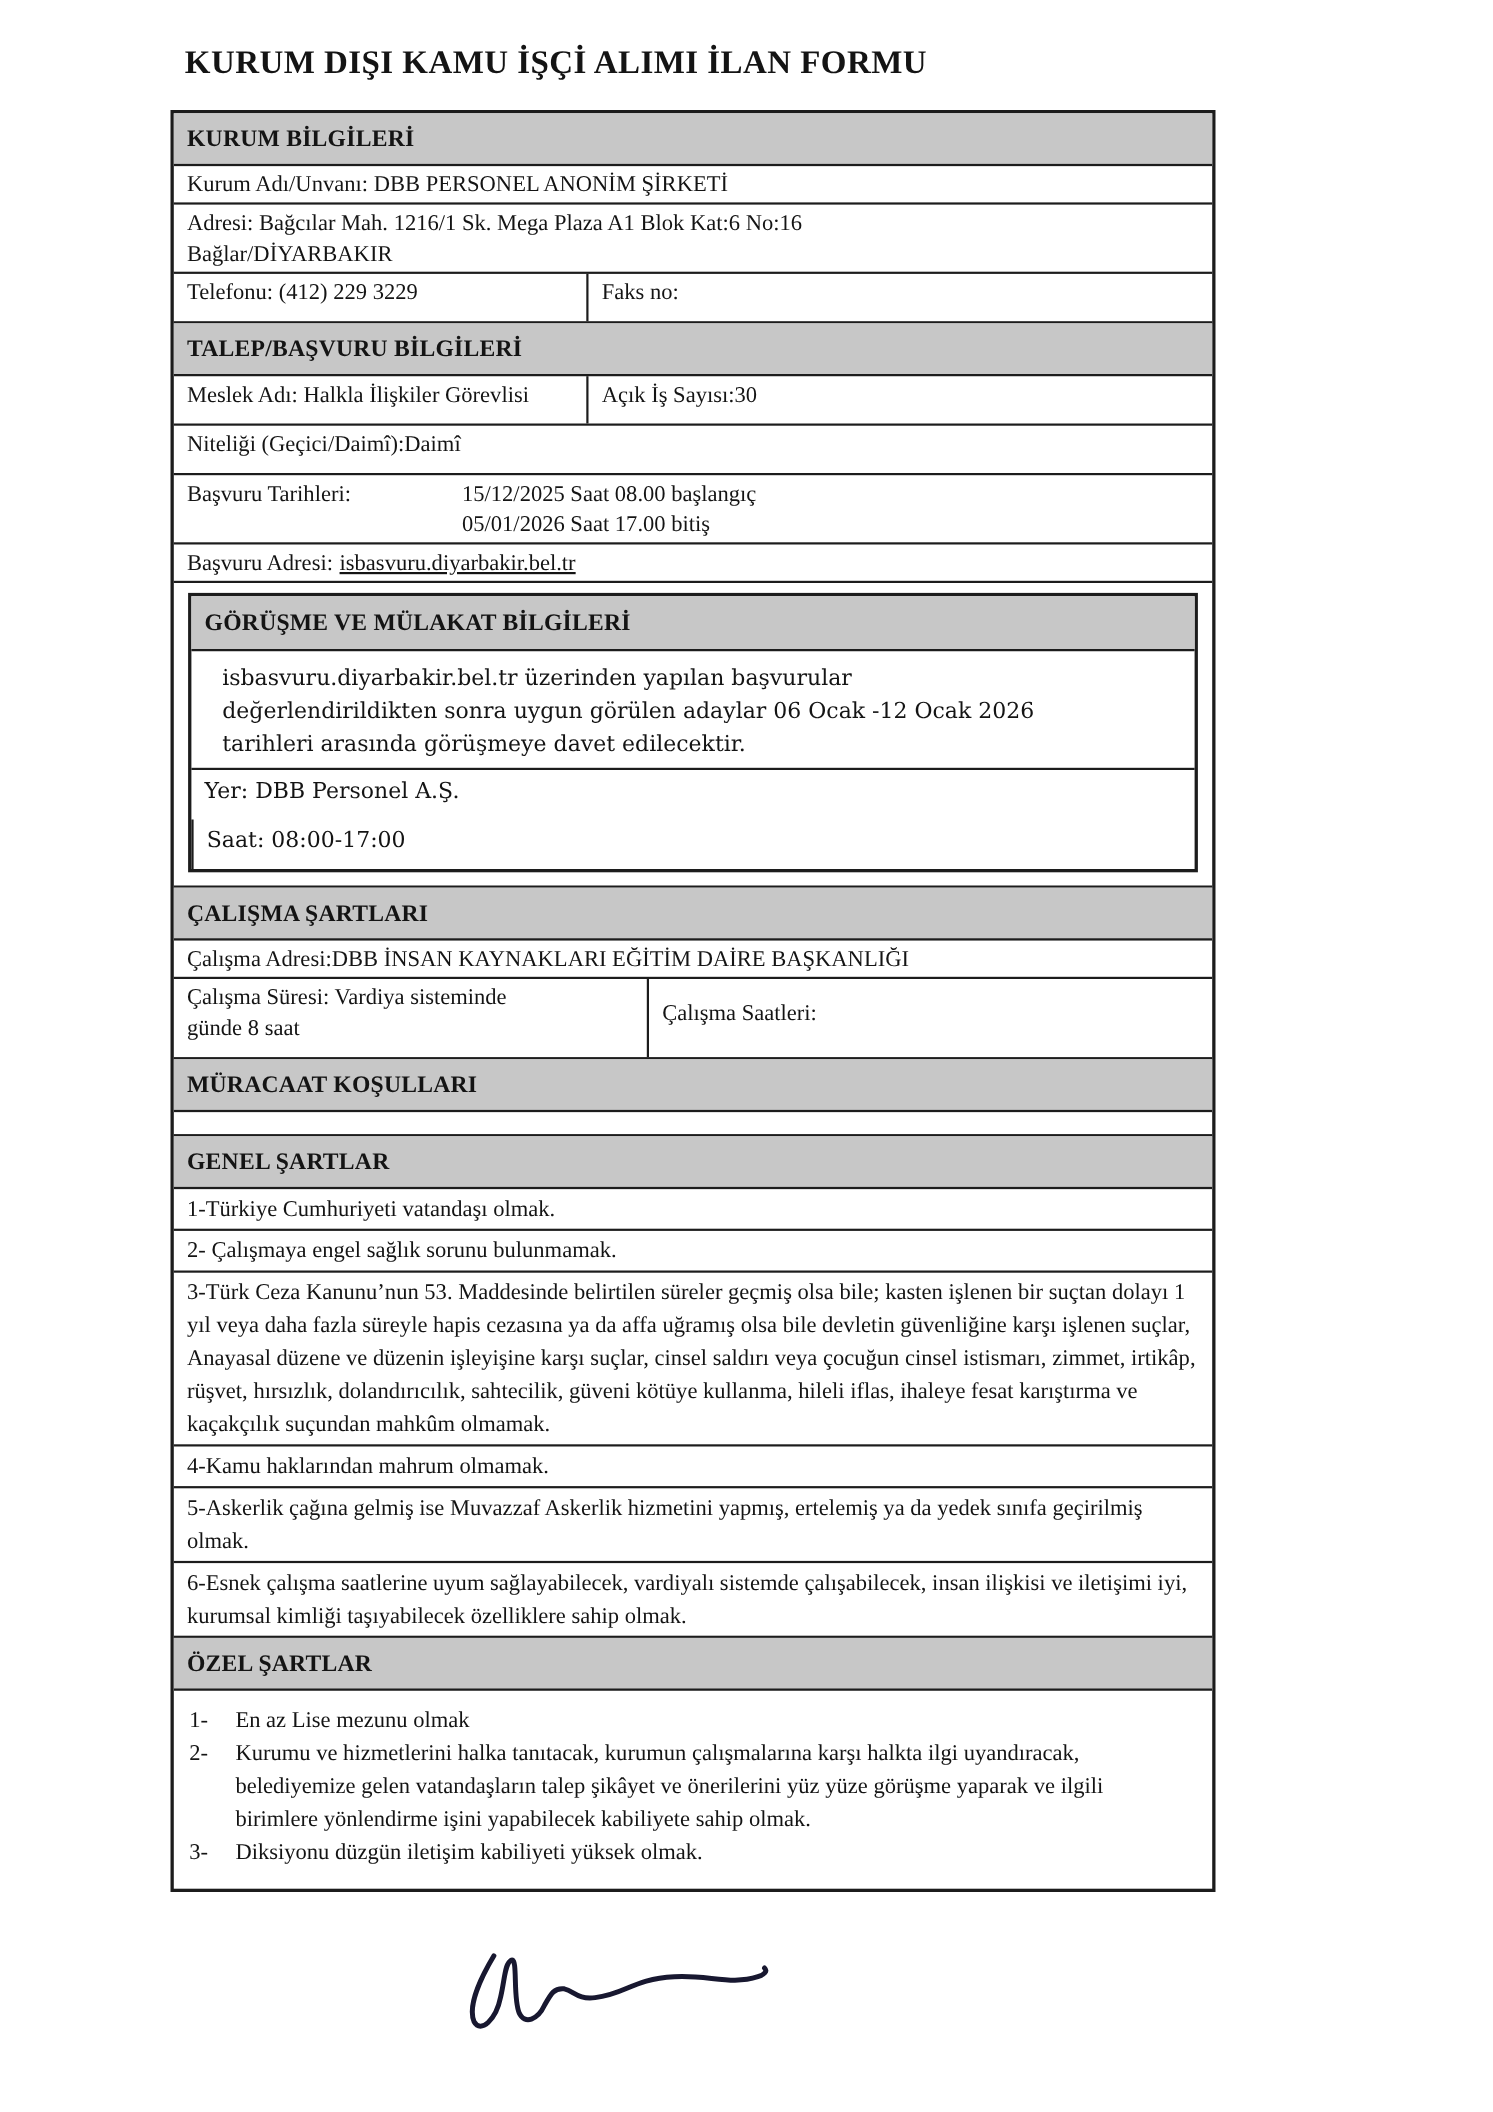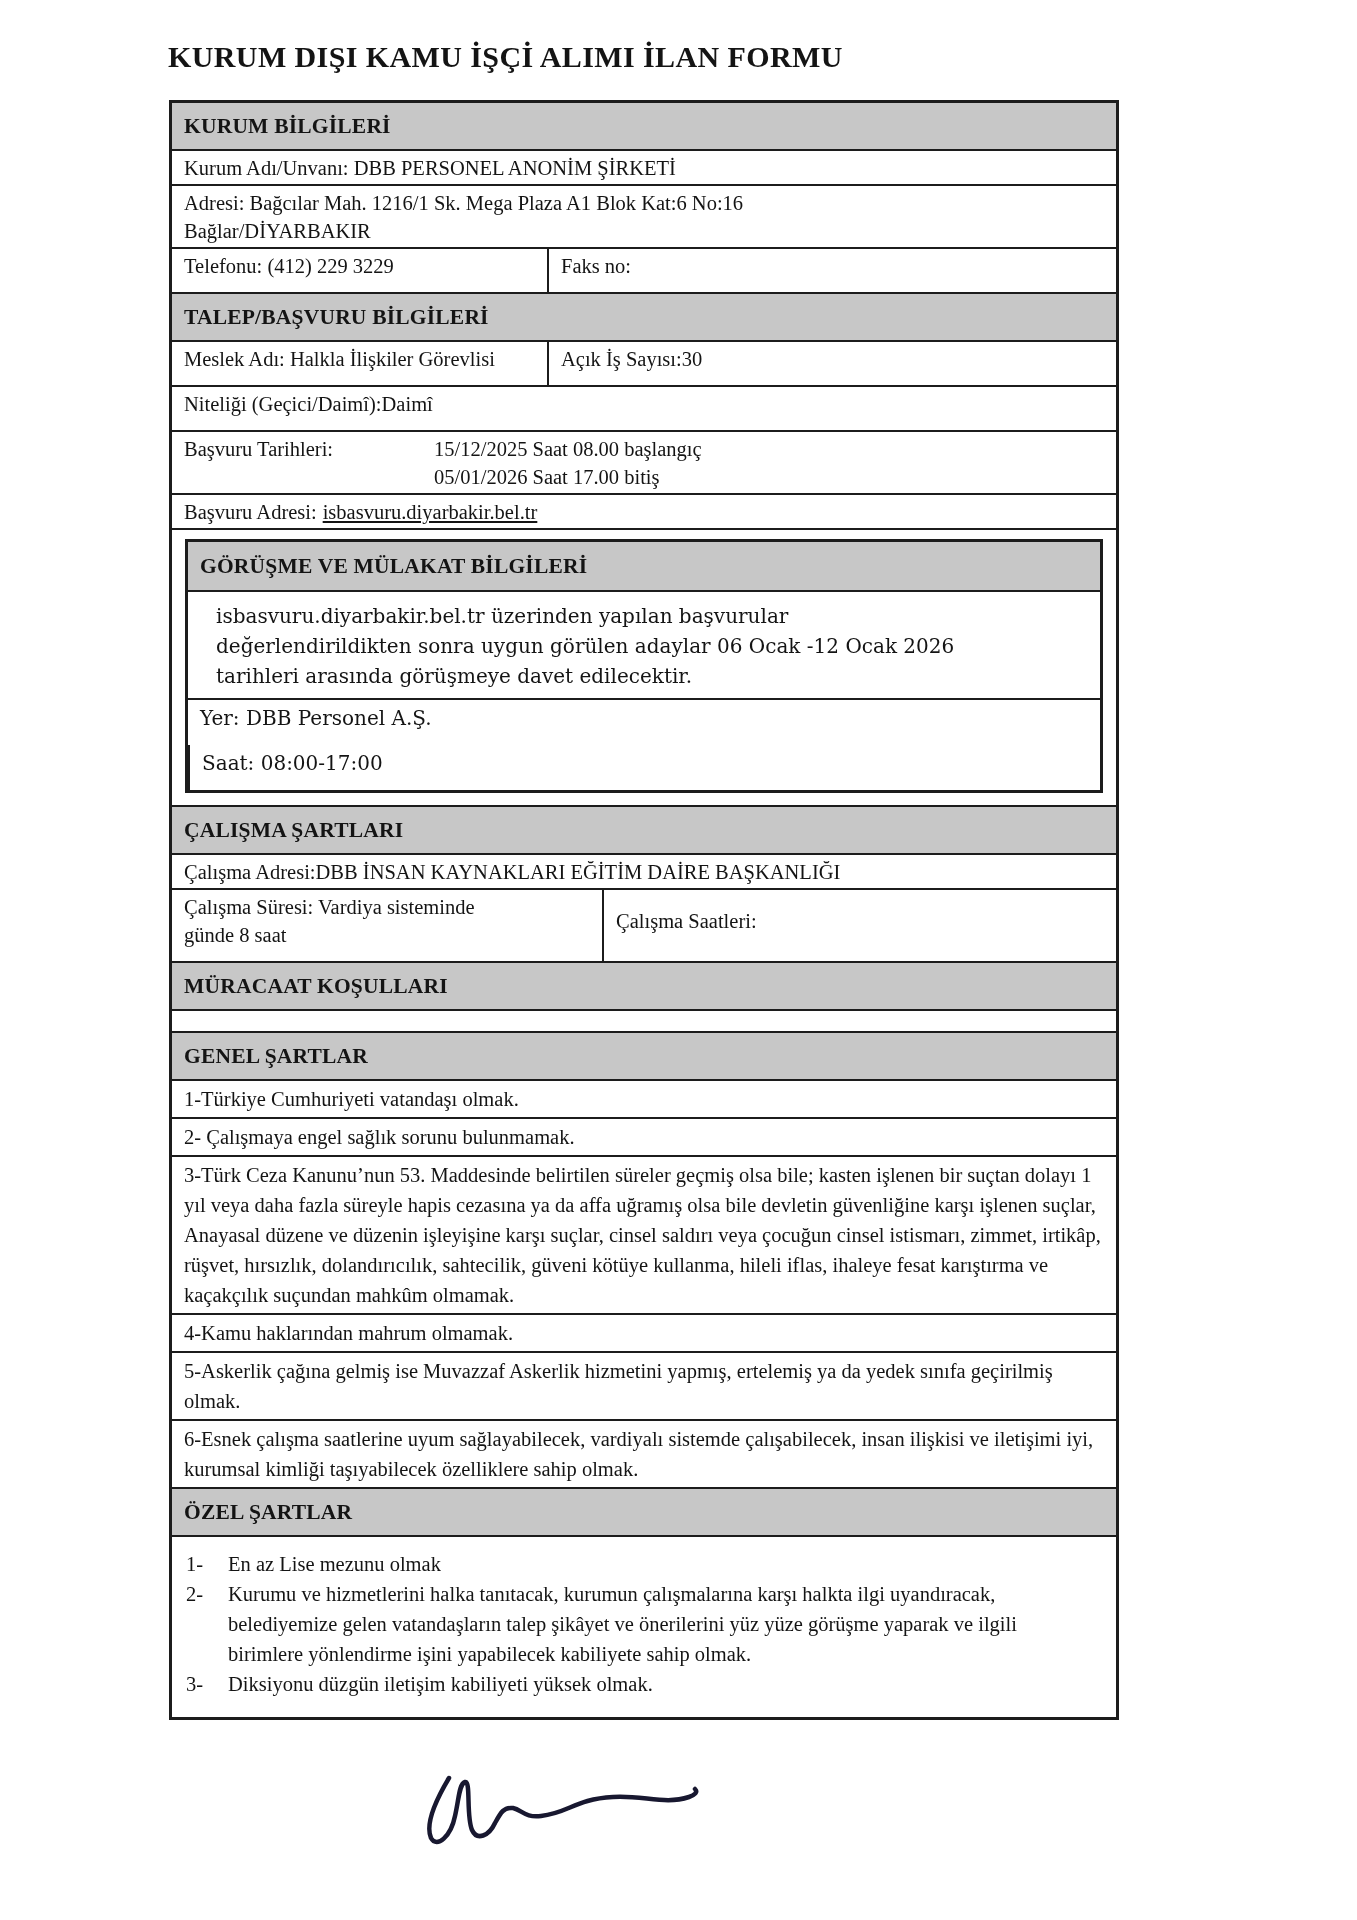--- a/index.html
+++ b/index.html
@@ -18,21 +18,21 @@
     left: 168px;
     top: 40px;
     margin: 0;
     font-size: 30px;
     font-weight: bold;
     letter-spacing: 0.4px;
     white-space: nowrap;
   }
   .form-table {
     position: absolute;
-    left: 169px;
+    left: 155px;
     top: 100px;
     width: 950px;
     border: 3px solid #1c1c1c;
     background: #ffffff;
   }
   .sec-header {
     background: #c7c7c7;
     border-bottom: 2px solid #1c1c1c;
     font-weight: bold;
     font-size: 21.5px;

